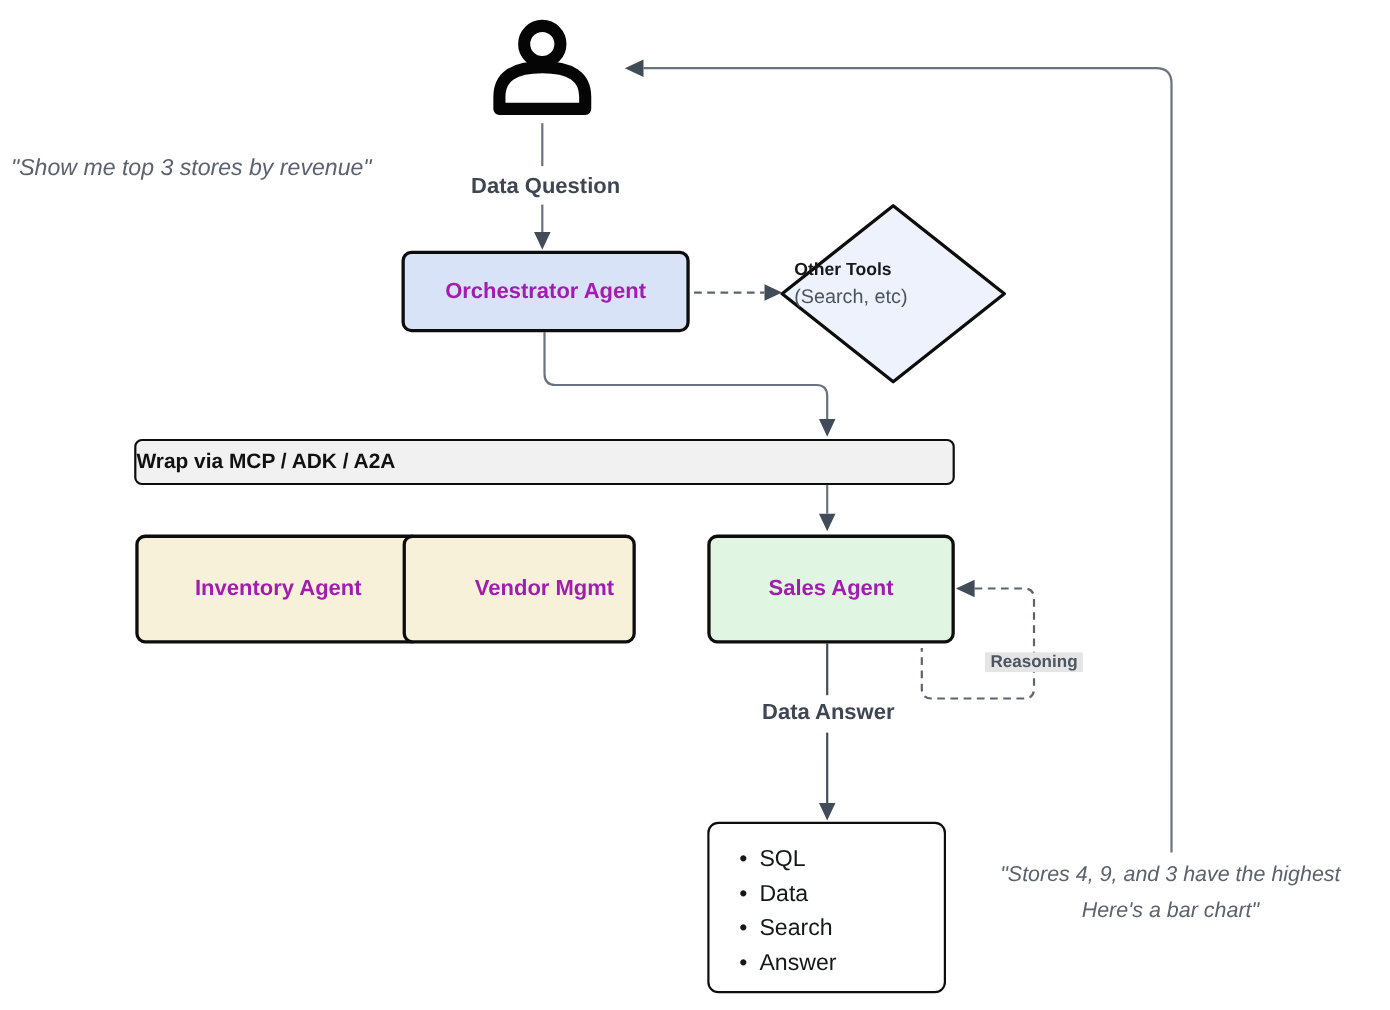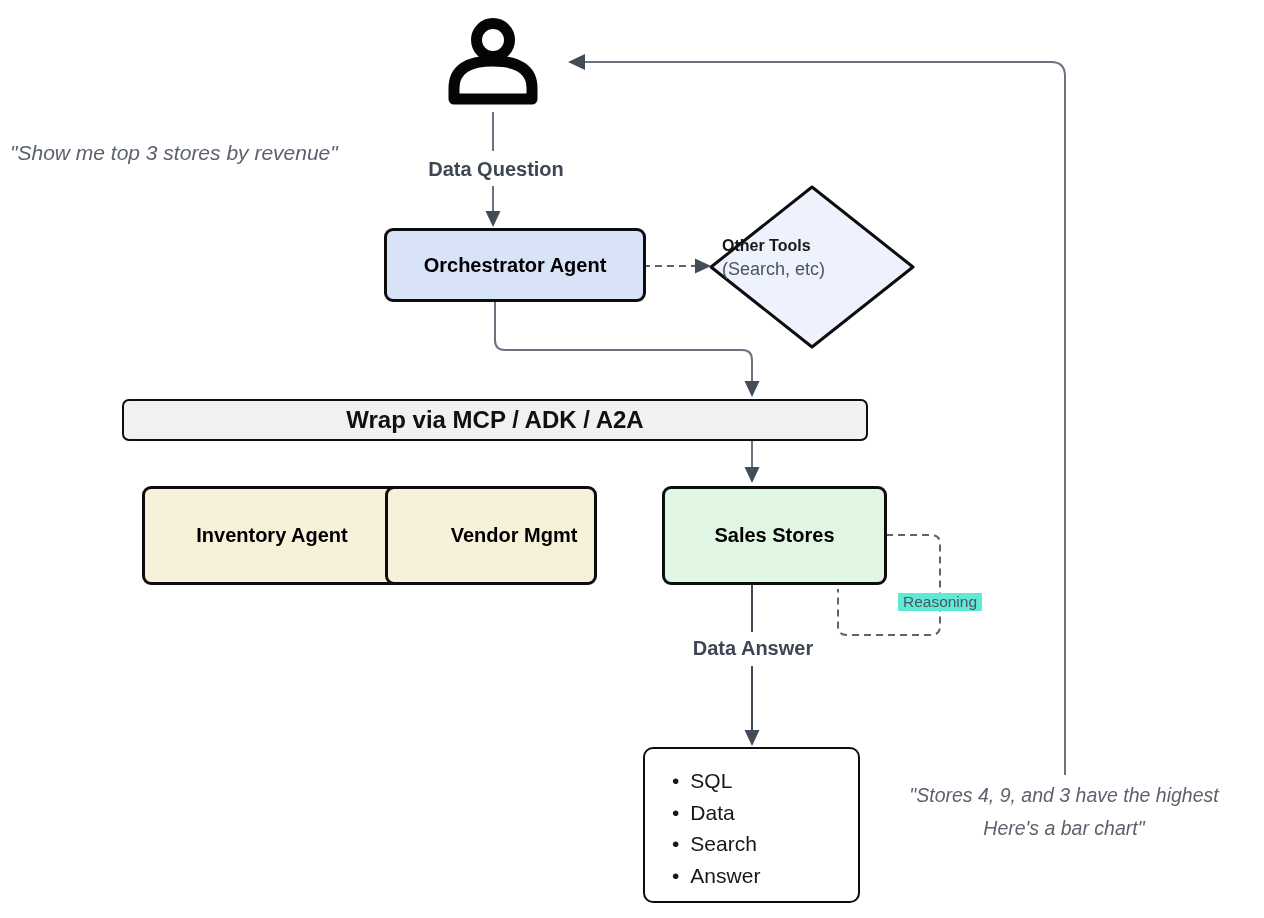--- a/index.html
+++ b/index.html
@@ -4,60 +4,60 @@
 <style>
   html,body{margin:0;padding:0;background:#ffffff;}
   .canvas{
     position:relative;width:1264px;height:918px;background:#ffffff;overflow:hidden;
     font-family:"Liberation Sans","DejaVu Sans",sans-serif;
   }
   .overlay{position:absolute;left:0;top:0;z-index:1;}
   .node{
     position:absolute;z-index:2;display:flex;align-items:center;justify-content:center;
     border:3px solid #0d0d0d;border-radius:9px;box-sizing:border-box;
-    font-weight:bold;font-size:20px;color:#000000;text-align:center;margin-left:19px;
+    font-weight:bold;font-size:20px;color:#a21caf;text-align:center;
   }
   .flow-label{
     position:absolute;z-index:2;font-weight:bold;font-size:20px;color:#3d4652;
     text-align:center;
   }
   .quote{
     position:absolute;z-index:2;font-style:italic;color:#5b626d;
   }
   .quote-left{left:10px;top:141px;font-size:21px;}
   .quote-right{left:878px;top:779px;width:372px;font-size:19.5px;line-height:33px;text-align:center;}
   .quote-right span{display:block;}
   .diamond-text{
     position:absolute;z-index:2;left:722px;top:237px;width:180px;text-align:left;
   }
   .diamond-title{font-weight:bold;font-size:16px;color:#16181c;display:block;}
   .diamond-sub{font-size:18px;color:#4c545e;display:block;margin-top:4px;}
   .bar{
     position:absolute;z-index:2;left:122px;top:399px;width:746px;height:42px;
     border:2.5px solid #0d0d0d;border-radius:7px;box-sizing:border-box;
-    display:flex;align-items:center;justify-content:center;
-    font-weight:bold;font-size:24px;color:#111111;
+    display:flex;align-items:center;
+    font-weight:bold;font-size:19px;color:#111111;
   }
   .orchestrator{left:365px;top:228px;width:262px;height:74px;}
   .inventory{left:123px;top:486px;width:260px;height:99px;}
   .vendor{left:366px;top:486px;width:212px;height:99px;}
   .sales{left:643px;top:486px;width:225px;height:99px;}
   .output-box{
     position:absolute;z-index:2;left:643px;top:747px;width:217px;height:156px;
     background:#ffffff;border:2.5px solid #0d0d0d;border-radius:10px;box-sizing:border-box;
     padding:16px 0 0 27px;
   }
   .output-box ul{list-style:none;margin:0;padding:0;}
   .output-box li{
     font-size:21px;color:#15171a;line-height:31.5px;display:flex;align-items:center;
   }
   .output-box li .bullet{font-size:21px;margin-right:11px;}
   .reasoning-label{
     position:absolute;z-index:3;left:940px;top:593px;transform:translateX(-50%);
-    font-weight:normal;font-size:15.5px;color:#4c5560;background:#5eead4;padding:0 5px;
+    font-weight:bold;font-size:15.5px;color:#4c5560;background:#e5e5e5;padding:0 5px;
     white-space:nowrap;
   }
   .dq{left:365px;top:158px;width:262px;}
   .da{left:640px;top:637px;width:226px;}
   .person{position:absolute;z-index:2;left:444px;top:13px;}
 </style>
 </head>
 <body>
 
 <div class="canvas">
@@ -114,21 +114,21 @@
     <span>Wrap via MCP / ADK / A2A</span>
   </div>
 
   <div class="node inventory" style="background-color: rgb(248, 241, 218);">
     <span>Inventory Agent</span>
   </div>
   <div class="node vendor" style="background-color: rgb(248, 241, 218); padding-left: 46px;">
     <span>Vendor Mgmt</span>
   </div>
   <div class="node sales" style="background-color: rgb(225, 245, 227);">
-    <span>Sales Stores</span>
+    <span>Sales Agent</span>
   </div>
 
   <div class="reasoning-label">Reasoning</div>
 
   <div class="flow-label da">Data Answer</div>
 
   <div class="output-box">
     <ul>
       <li>
         <span class="bullet">•</span>

